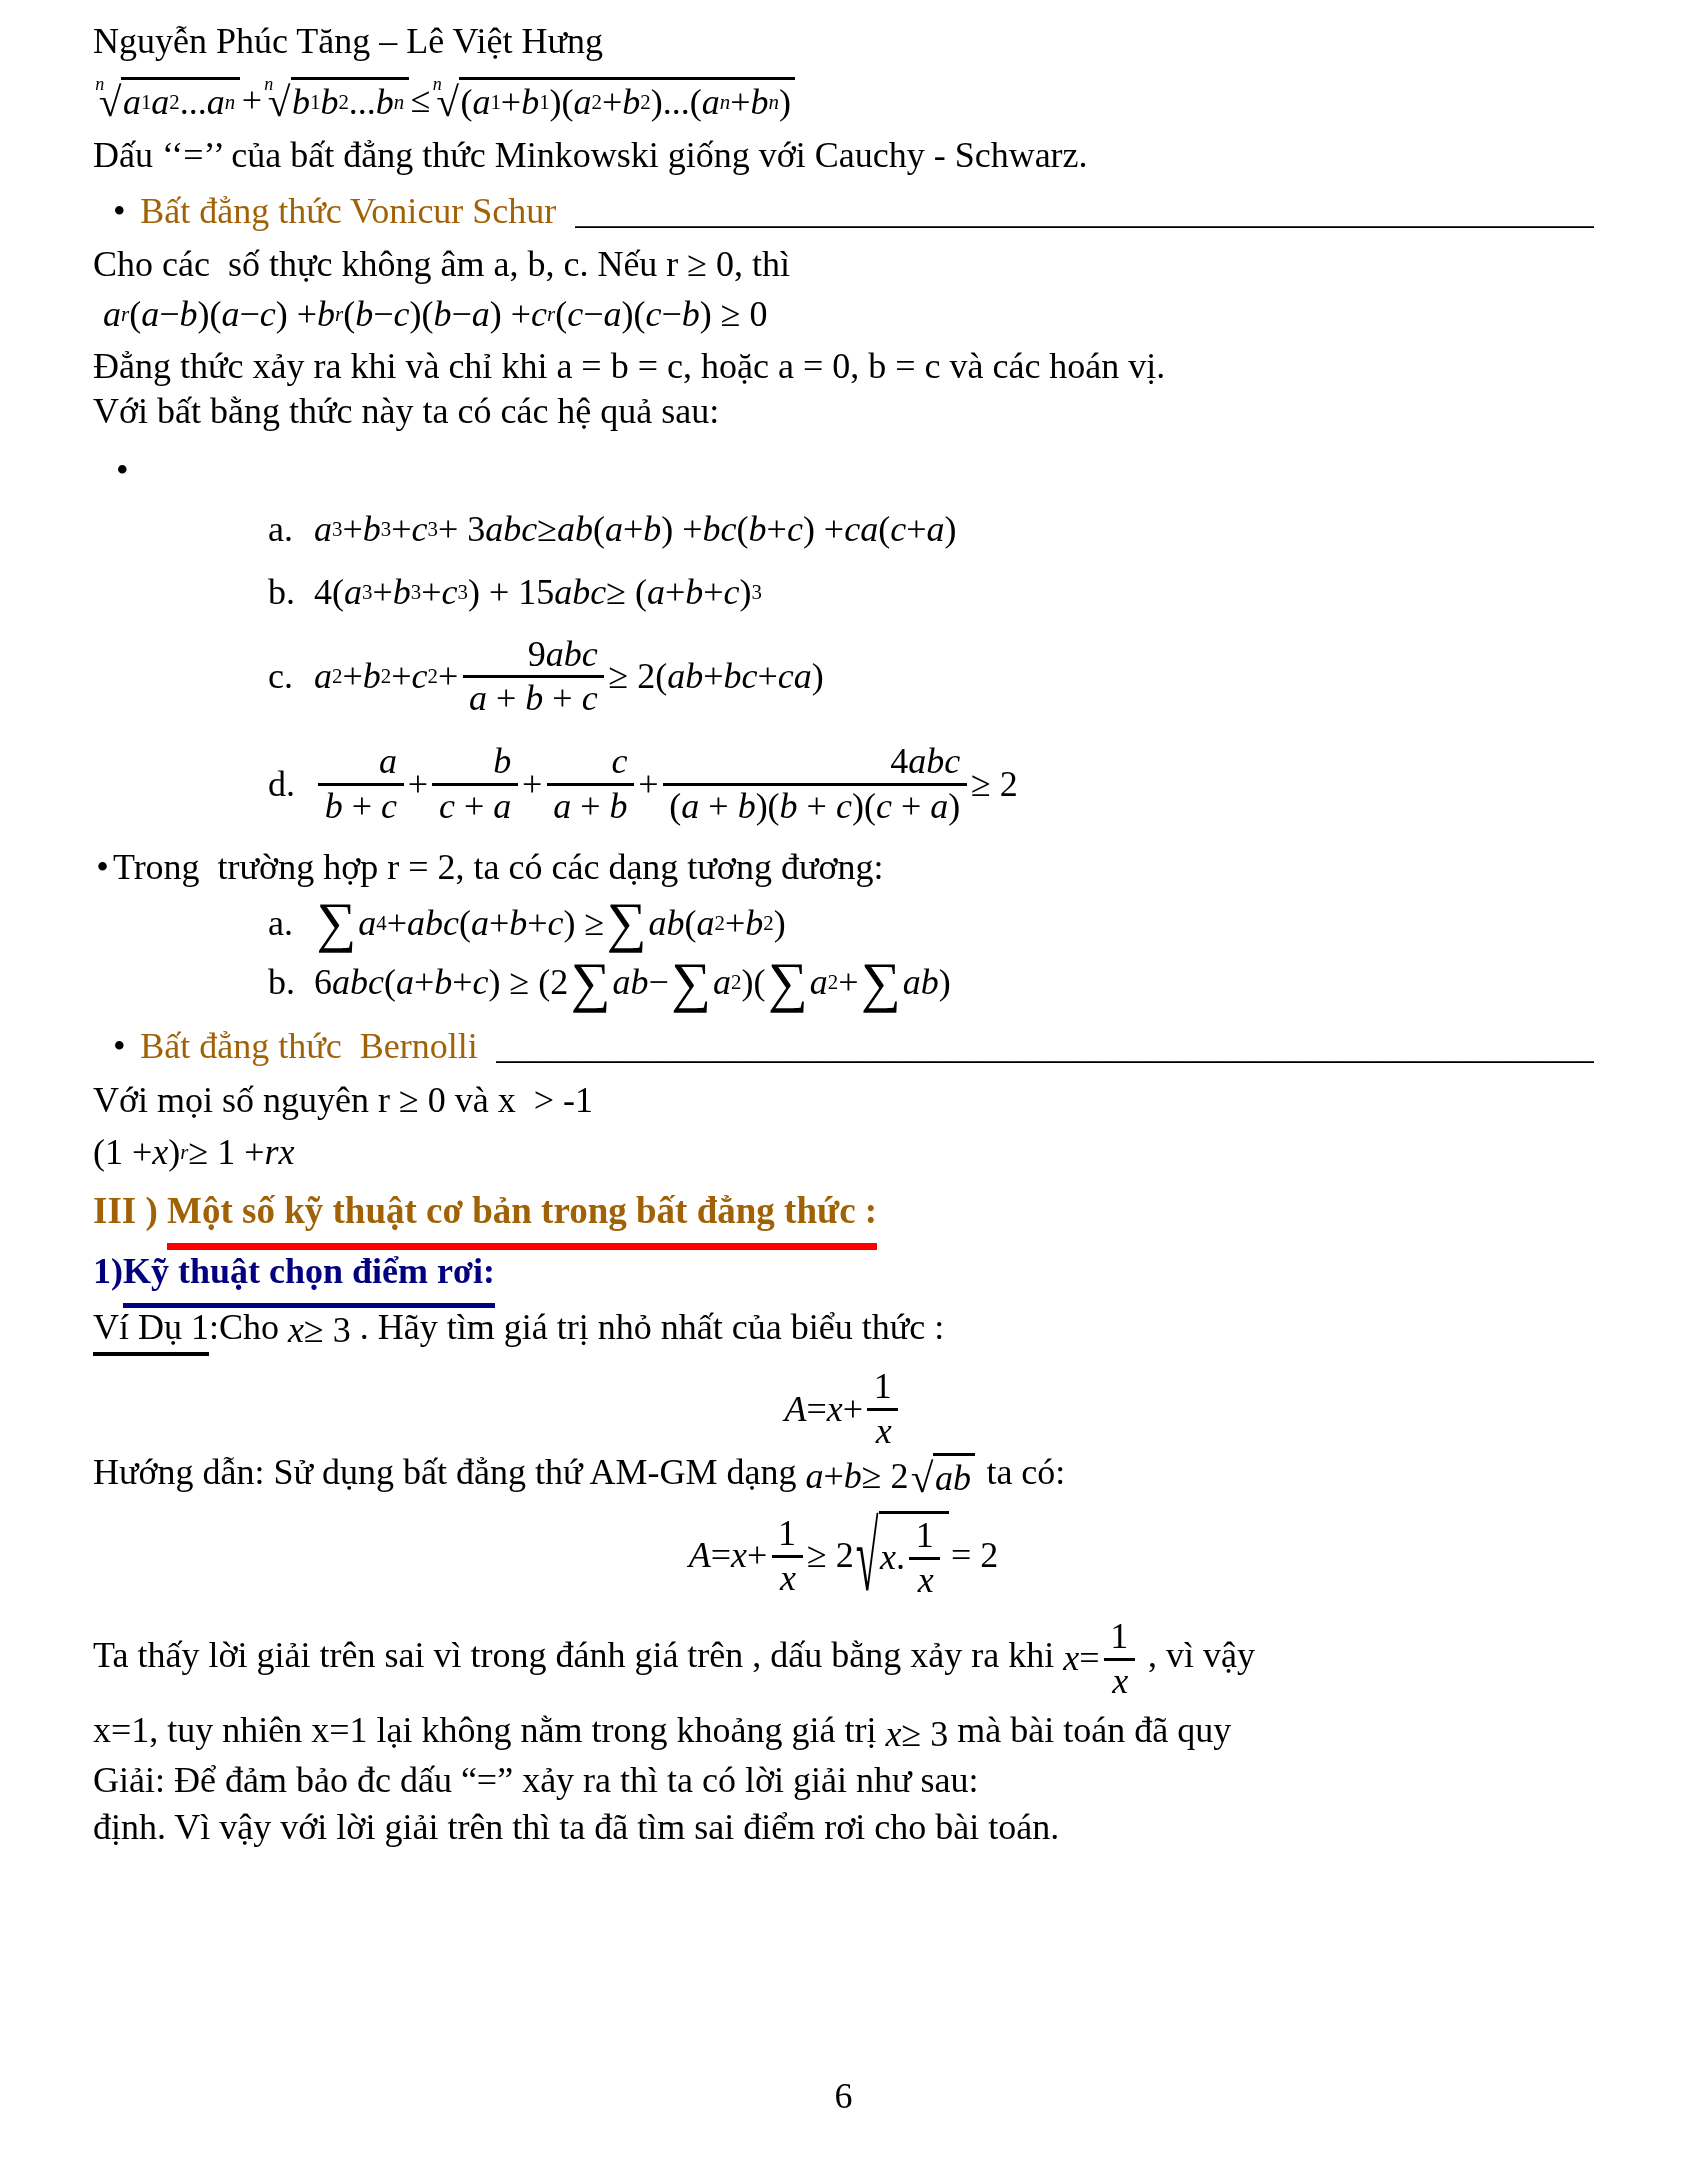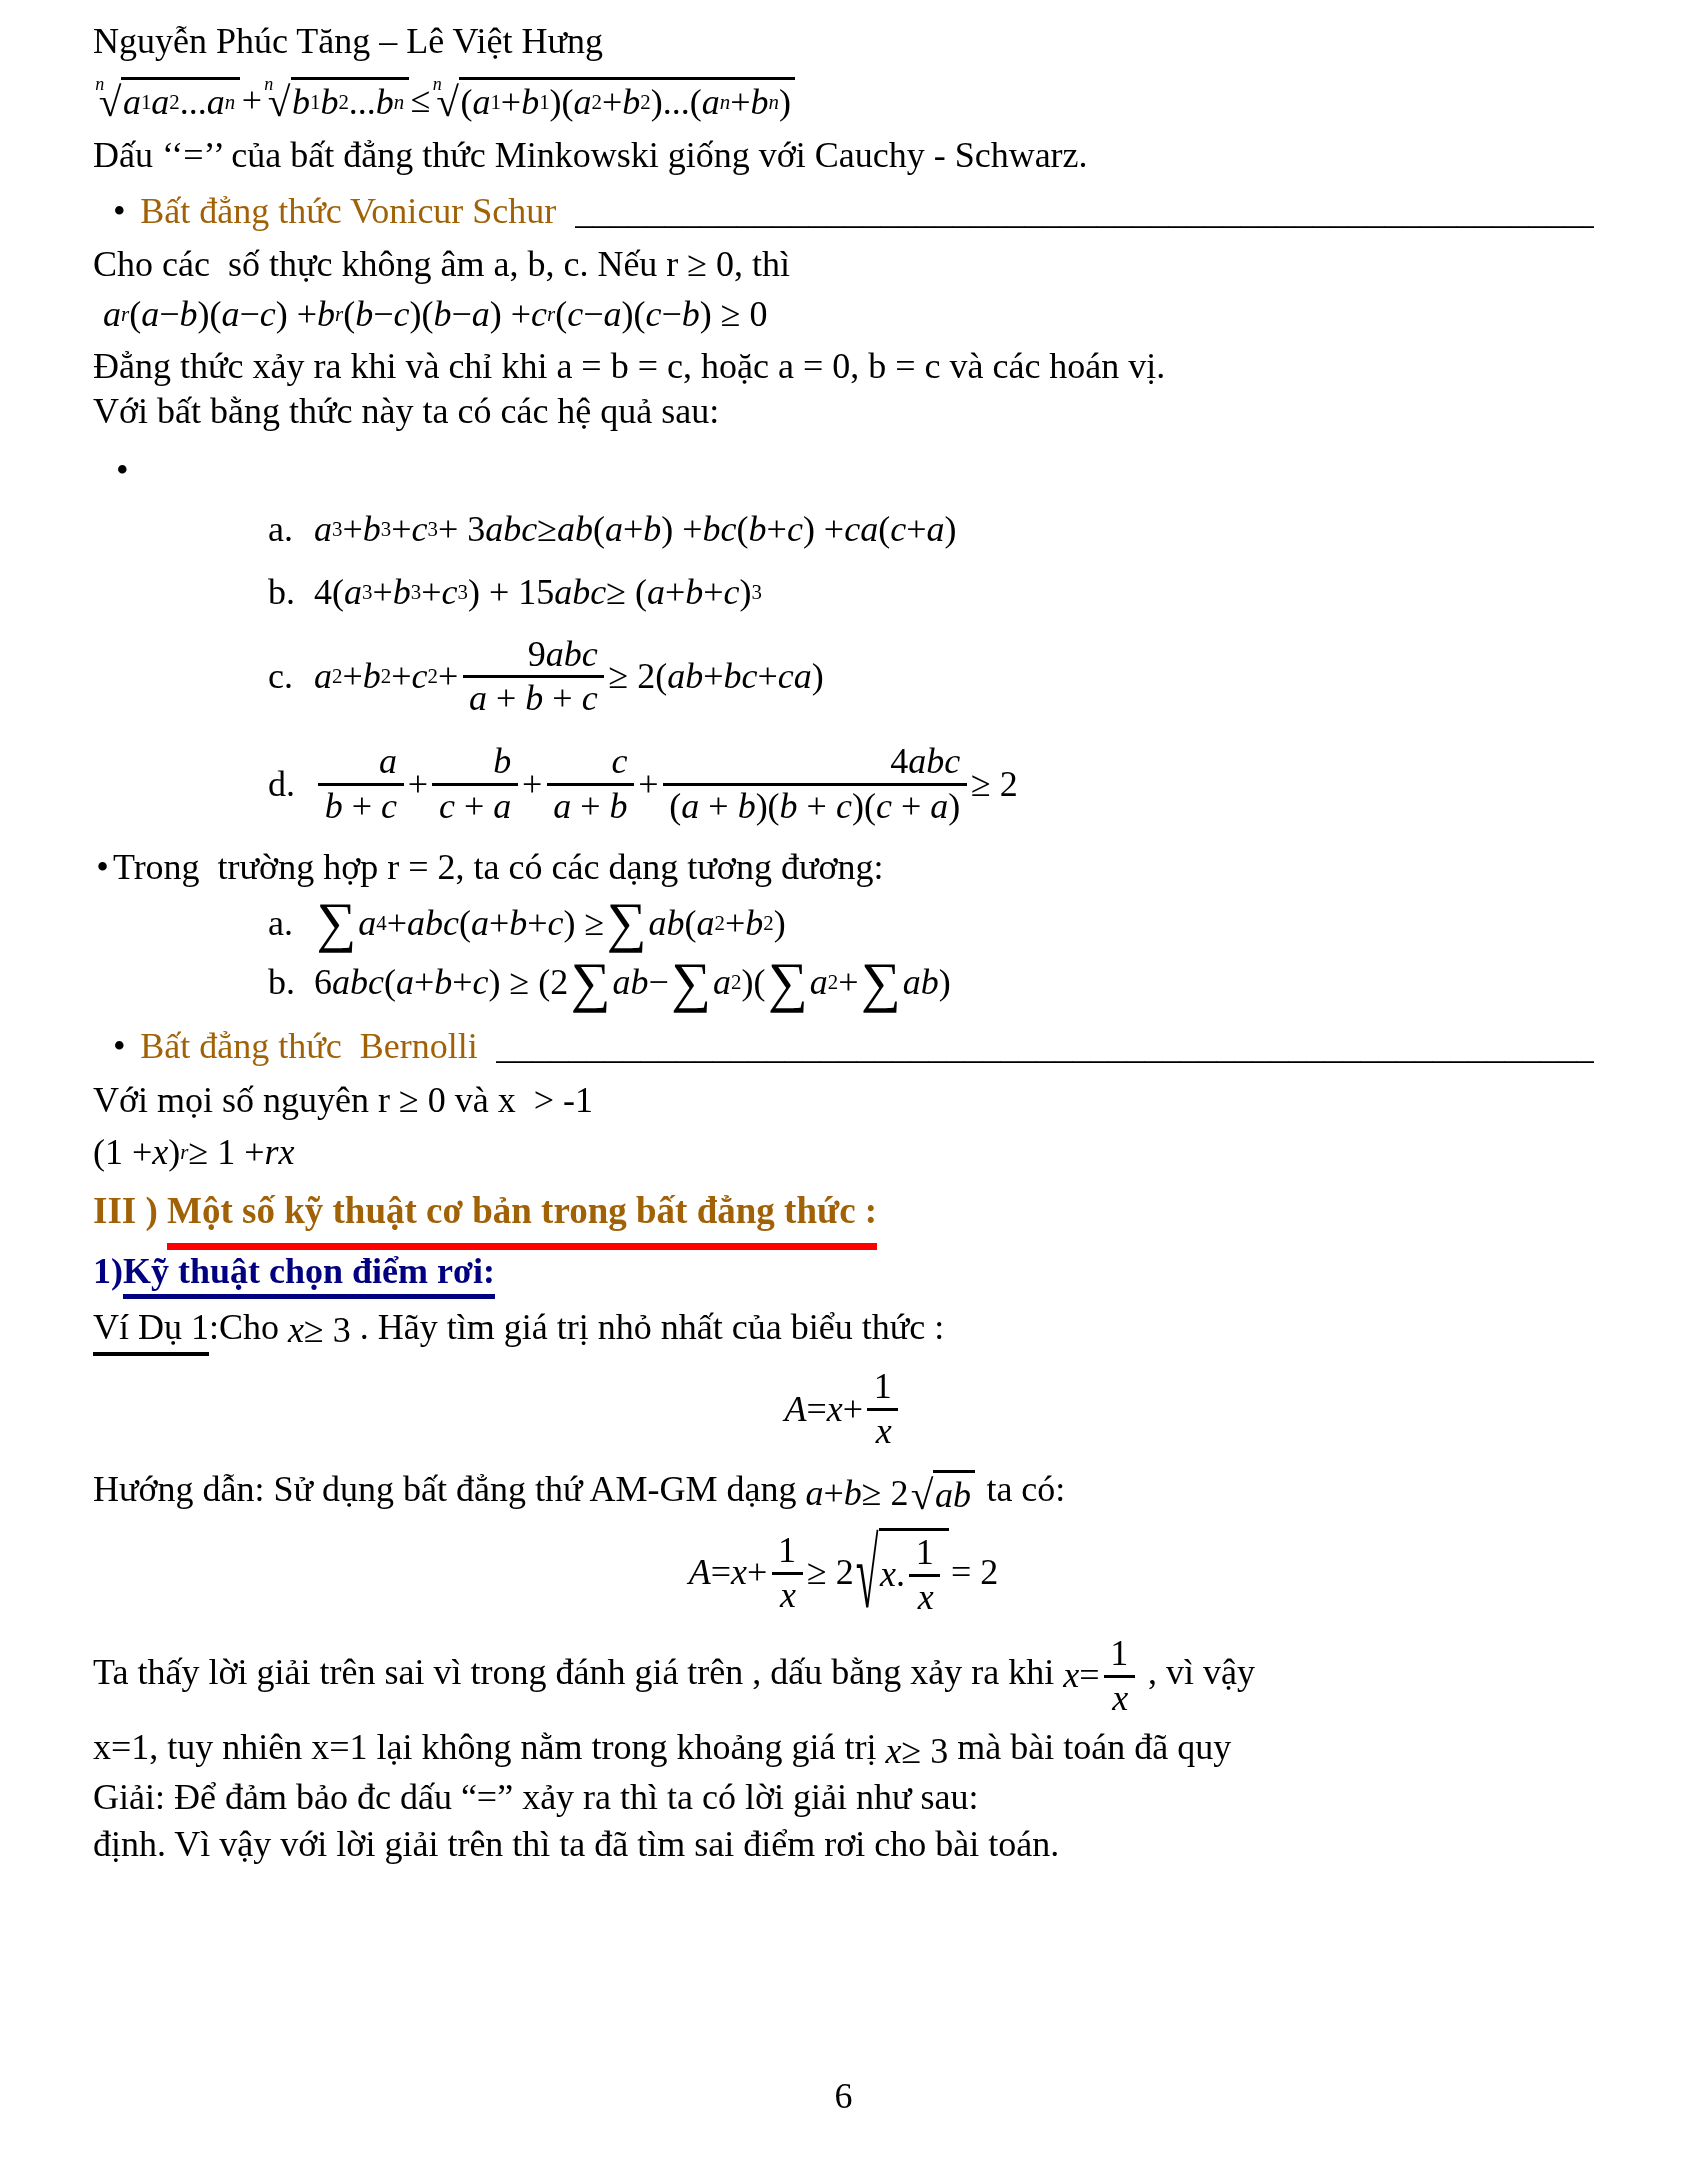--- a/index.html
+++ b/index.html
@@ -33,21 +33,21 @@
   .frac .fnum { display:block; border-bottom:3.3px solid #000; padding:0 0.18em 0.04em; }
   .frac .fden { display:block; padding:0 0.18em; }
   .sqrt { display:inline-flex; align-items:flex-end; vertical-align:middle; margin:0 0.06em; }
   .sqrt .ridx { font-size:0.5em; font-style:italic; align-self:flex-start; margin:-0.15em -0.3em 0 0; z-index:1; }
   .sqrt .rg { line-height:1; font-size:1.15em; }
   .sqrt.tall .rg { transform:scaleY(2.35); transform-origin:50% 88%; }
   .sqrt .rb { border-top:3.3px solid #000; padding:0.02em 0.12em 0 0.04em; display:inline-flex; align-items:center; }
   .h3 { font-weight:bold; font-size:37px; margin:0; }
   .u-red { border-bottom:7.3px solid #ff0000; padding-bottom:12px; }
   .h-sub { font-weight:bold; font-size:36px; margin:0; }
-  .u-navy { border-bottom:5.3px solid #000080; padding-bottom:3px; }
+  .u-navy { border-bottom:5.3px solid #000080; padding-bottom:12px; }
   .u-black { border-bottom:4px solid #000; padding-bottom:5px; }
   .pagenum { position:absolute; left:0; right:0; bottom:66px; text-align:center; }
 </style>
 </head>
 <body>
 
 <div class="page">
 
   <div class="hdr">
     <span class="t">Nguyễn Phúc Tăng – Lê Việt Hưng</span>
@@ -367,21 +367,21 @@
       <span class="mi">A</span>
       <span class="mn"> = </span>
       <span class="mi">x</span>
       <span class="mn"> + </span>
       <span class="frac">
         <span class="fnum"><span class="mn">1</span></span>
         <span class="fden"><span class="mi">x</span></span>
       </span>
     </div>
 
-  <p class="para" style="margin-top:17px;">
+  <p class="para" style="">
     <span class="t">Hướng dẫn: Sử dụng bất đẳng thứ AM-GM dạng </span><span class="math">
         <span class="mi">a</span>
         <span class="mn"> + </span>
         <span class="mi">b</span>
         <span class="mn"> ≥ 2</span>
         <span class="sqrt">
           <span class="rg">√</span>
           <span class="rb">
             <span class="mi">ab</span>
           </span>

